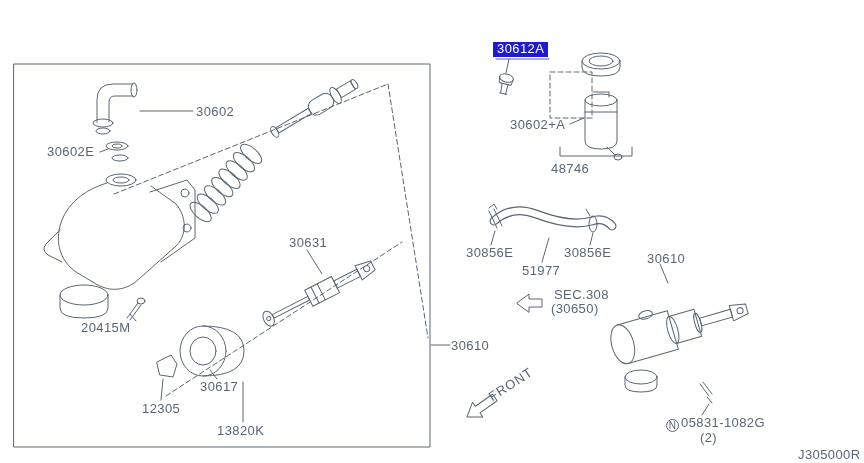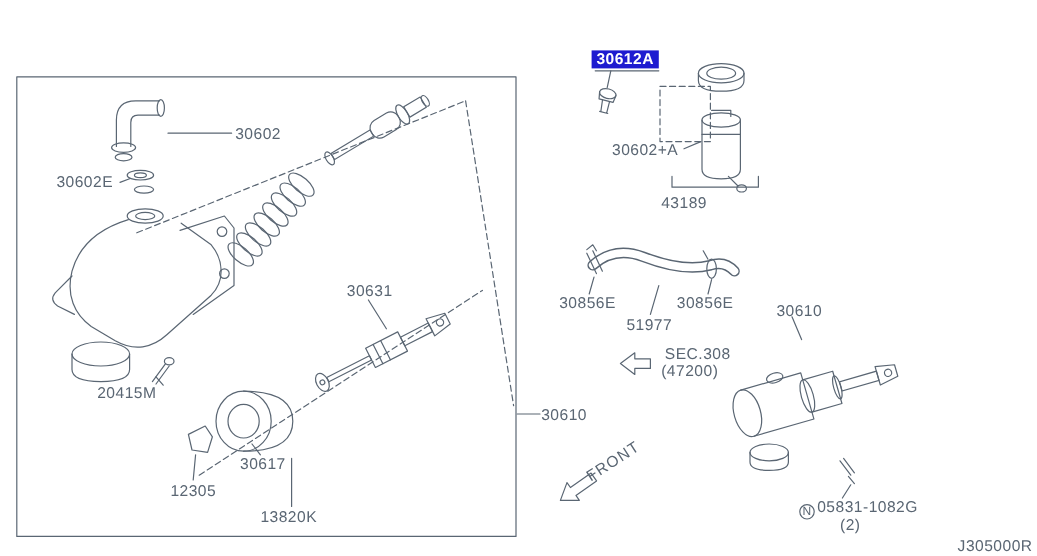--- a/index.html
+++ b/index.html
@@ -29,21 +29,20 @@
     font-size: 13px;
     line-height: 14px;
     letter-spacing: 0.4px;
     color: var(--ink, #5a6673);
     white-space: nowrap;
   }
   .hl {
     background: var(--hl, #1e1bd0);
     color: #ffffff;
     padding: 0 4px 1px 4px;
-    font-weight: bold;
   }
   .front {
     transform: rotate(-33deg);
     transform-origin: left bottom;
     letter-spacing: 1px;
   }
   .circle-n {
     display: inline-block;
     width: 13px; height: 13px;
     border: 1px solid var(--ink, #5a6673);
@@ -234,27 +233,27 @@
   <div class="lbl" style="left:196px;top:105px">30602</div>
   <div class="lbl" style="left:47px;top:145px">30602E</div>
   <div class="lbl" style="left:289px;top:236px">30631</div>
   <div class="lbl" style="left:81px;top:321px">20415M</div>
   <div class="lbl" style="left:200px;top:380px">30617</div>
   <div class="lbl" style="left:142px;top:402px">12305</div>
   <div class="lbl" style="left:217px;top:424px">13820K</div>
 
   <div class="lbl hl" style="left:493px;top:42px">30612A</div>
   <div class="lbl" style="left:510px;top:118px">30602+A</div>
-  <div class="lbl" style="left:551px;top:162px">43189</div>
+  <div class="lbl" style="left:551px;top:162px">48746</div>
   <div class="lbl" style="left:466px;top:246px">30856E</div>
   <div class="lbl" style="left:522px;top:264px">51977</div>
   <div class="lbl" style="left:564px;top:246px">30856E</div>
   <div class="lbl" style="left:647px;top:252px">30610</div>
   <div class="lbl" style="left:554px;top:288px">SEC.308</div>
-  <div class="lbl" style="left:551px;top:302px">(47200)</div>
+  <div class="lbl" style="left:551px;top:302px">(30650)</div>
   <div class="lbl" style="left:451px;top:339px">30610</div>
 
   <div class="lbl front" style="left:494px;top:390px">FRONT</div>
 
   <div class="lbl" style="left:666px;top:416px">
     <span class="circle-n">N</span><span>05831-1082G</span>
   </div>
   <div class="lbl" style="left:700px;top:431px">(2)</div>
 
   <div class="lbl" style="left:798px;top:448px">J305000R</div>

